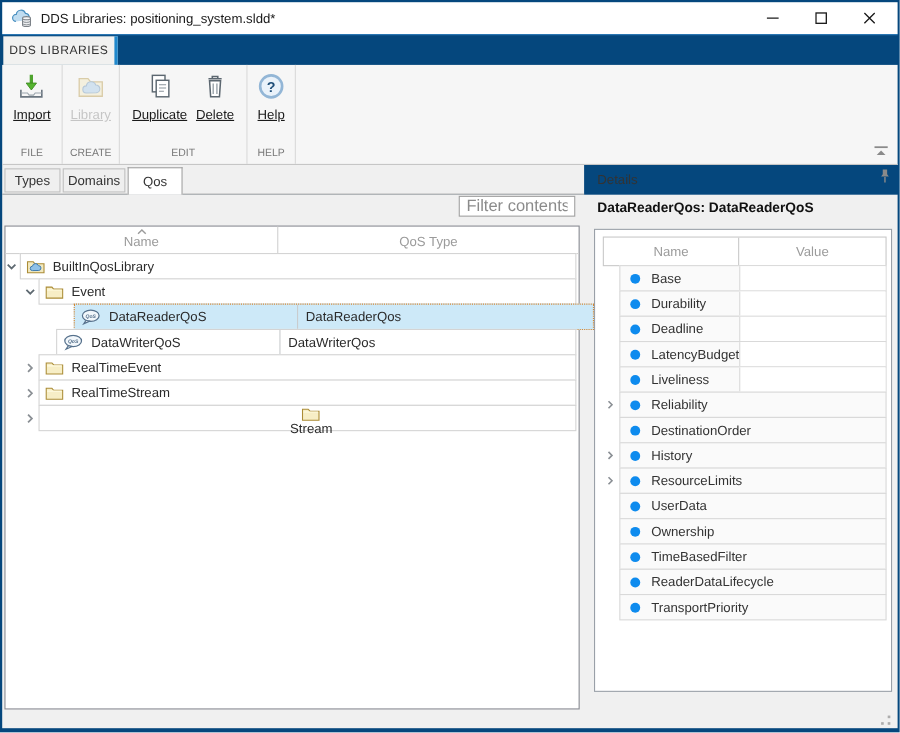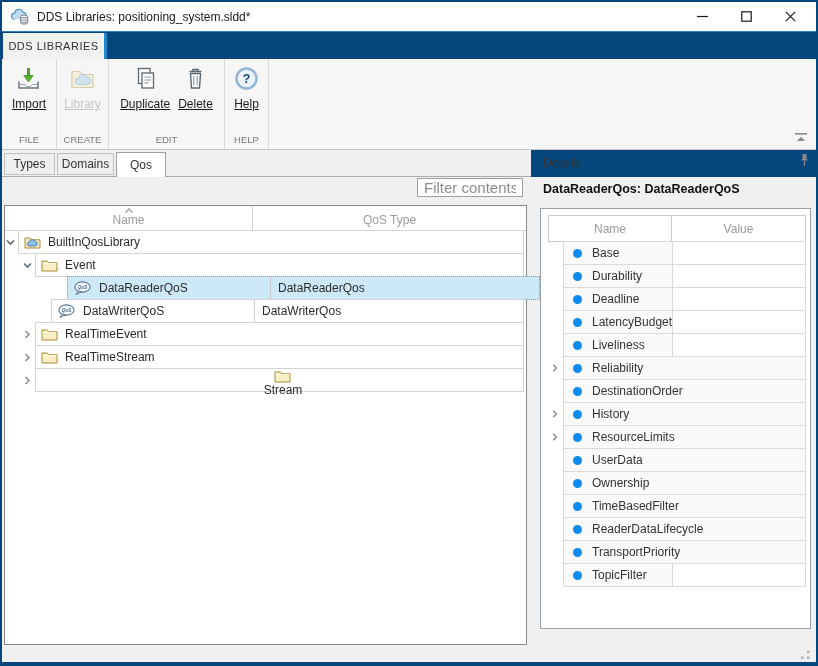--- a/index.html
+++ b/index.html
@@ -393,27 +393,20 @@
               <span class="pdot"></span>
               <span class="plabel">ReaderDataLifecycle</span>
             </div>
           </div>
           <div class="prow">
             <div class="prow-box">
               <span class="pdot"></span>
               <span class="plabel">TransportPriority</span>
             </div>
           </div>
-          <div class="prow">
-            <div class="prow-box">
-              <span class="pdot"></span>
-              <span class="plabel">TopicFilter</span>
-              <div class="pvalue"></div>
-            </div>
-          </div>
         </div>
     </div>
   </div>
 
   <svg class="resize-grip" viewBox="0 0 10 10">
     <rect x="7" y="0.5" width="2.4" height="2.4" fill="#adadad"></rect>
     <rect x="7" y="6.5" width="2.4" height="2.4" fill="#adadad"></rect>
     <rect x="1" y="6.5" width="2.4" height="2.4" fill="#adadad"></rect>
   </svg>
 

